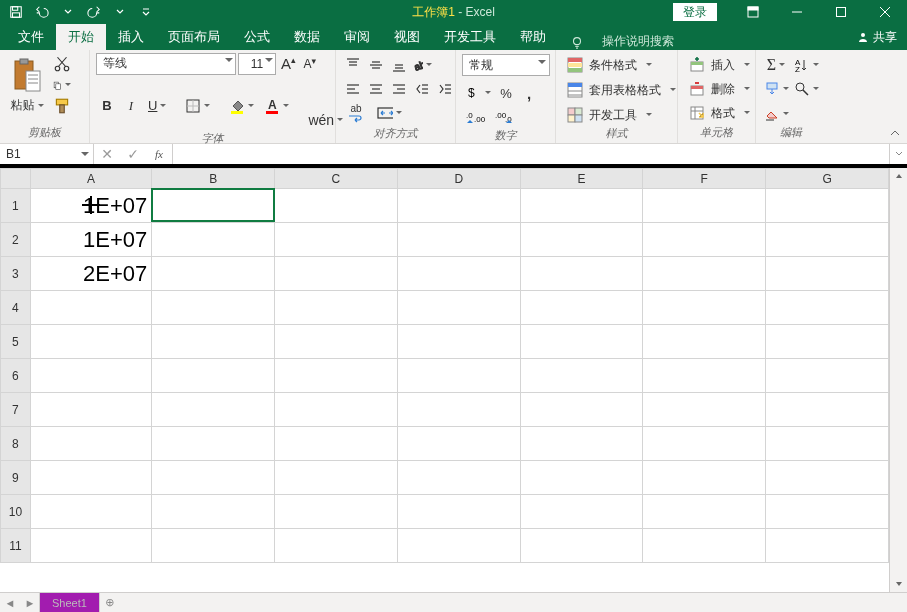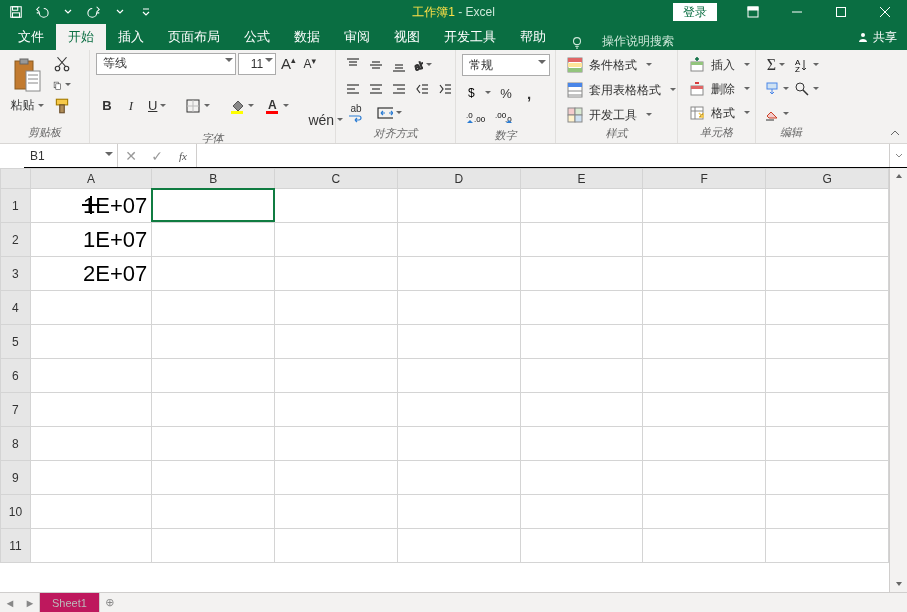--- a/index.html
+++ b/index.html
@@ -51,21 +51,21 @@
   .align-grid .row { display:flex; gap:1px; margin-bottom:2px;}
   .align-grid .cell { width:22px; height:22px; display:flex; align-items:center; justify-content:center; cursor:pointer;}
   .align-grid svg{width:16px;height:16px;stroke:#333;fill:none;stroke-width:1.2;}
   
   .num-combo { width:88px; height:22px; border:1px solid #ababab; background:#fff; display:flex; align-items:center; padding:0 16px 0 6px; position:relative; font-size:12px; margin-bottom:6px;}
   .num-combo .dd{position:absolute; right:3px; top:5px; border:4px solid transparent; border-top-color:#666;}
   
   .menu-item { display:flex; align-items:center; height:22px; gap:6px; padding:0 4px; cursor:pointer; font-size:12px; white-space:nowrap;}
   .menu-item svg{width:16px;height:16px;}
   
-  .namebar { height:24px; border-bottom:1px solid #000000; display:flex; align-items:stretch; background:#fff;margin-left:24px;}
+  .namebar { height:24px; border-bottom:4px solid #000000; display:flex; align-items:stretch; background:#fff;}
   .namebox { width:94px; border-right:1px solid #d0cecd; display:flex; align-items:center; padding:0 6px; position:relative; font-size:12px;}
   .namebox .dd{ position:absolute; right:4px; top:8px; border:4px solid transparent; border-top-color:#666;}
   .fx-btns { display:flex; align-items:center; border-right:1px solid #d0cecd;}
   .fx-btns .b { width:26px; display:flex; align-items:center; justify-content:center; color:#999; cursor:pointer; font-size:14px;}
   .fx-btns .fx { font-style:italic; color:#555; font-family:"Times New Roman",serif; font-size:11px;}
   .formula-input{ flex:1; padding:0 6px; display:flex; align-items:center;}
   .fb-expand{ width:18px; display:flex; align-items:center; justify-content:center; border-left:1px solid #d0cecd; cursor:pointer;}
   .fb-expand svg{width:10px;height:10px;stroke:#888;fill:none;}
   
   .sheet { position:relative; height:calc(612px - 24px - 26px - 94px - 24px - 20px); display:flex;}
@@ -85,21 +85,21 @@
   .plus-cursor::before{left:8px;top:0;width:2px;height:18px;}
   .plus-cursor::after{top:8px;left:0;height:2px;width:18px;}
   .vscroll{ width:18px; background:#f3f2f1; border-left:1px solid #d0cecd; position:relative;}
   .vscroll .track{position:absolute;top:16px;bottom:16px;left:2px;right:2px;background:#f3f2f1;}
   .vscroll .arrow{position:absolute;left:0;right:0;height:16px;display:flex;align-items:center;justify-content:center;cursor:pointer;}
   .vscroll .arrow svg{width:8px;height:8px;fill:#666;}
   
   .tabstrip{ height:20px; border-top:1px solid #d0cecd; background:#f3f2f1; display:flex; align-items:center; font-size:11px; color:#888;}
   .tabstrip .nav{ width:20px; display:flex; align-items:center; justify-content:center; cursor:pointer;}
   .sheet-tab{ padding:0 12px; height:20px; line-height:20px; border:1px solid #d0cecd; border-top:none; background:#fff; color:#0a6e42; margin-left:-1px; cursor:pointer;}
-  .sheet-tab.dim{ color:#bbb; background:#be185d;}
+  .sheet-tab.dim{ color:#bbb; background:#a21caf;}
   .collapse-ribbon{ position:absolute; right:4px; bottom:2px; width:16px; height:16px; display:flex; align-items:center; justify-content:center; cursor:pointer;}
 </style>
 </head>
 <body>
 
 <div class="titlebar">
   <div class="qat">
     <div class="btn rbtn">
         <svg viewBox="0 0 16 16">
           <rect x="2" y="2" width="12" height="12"></rect>

